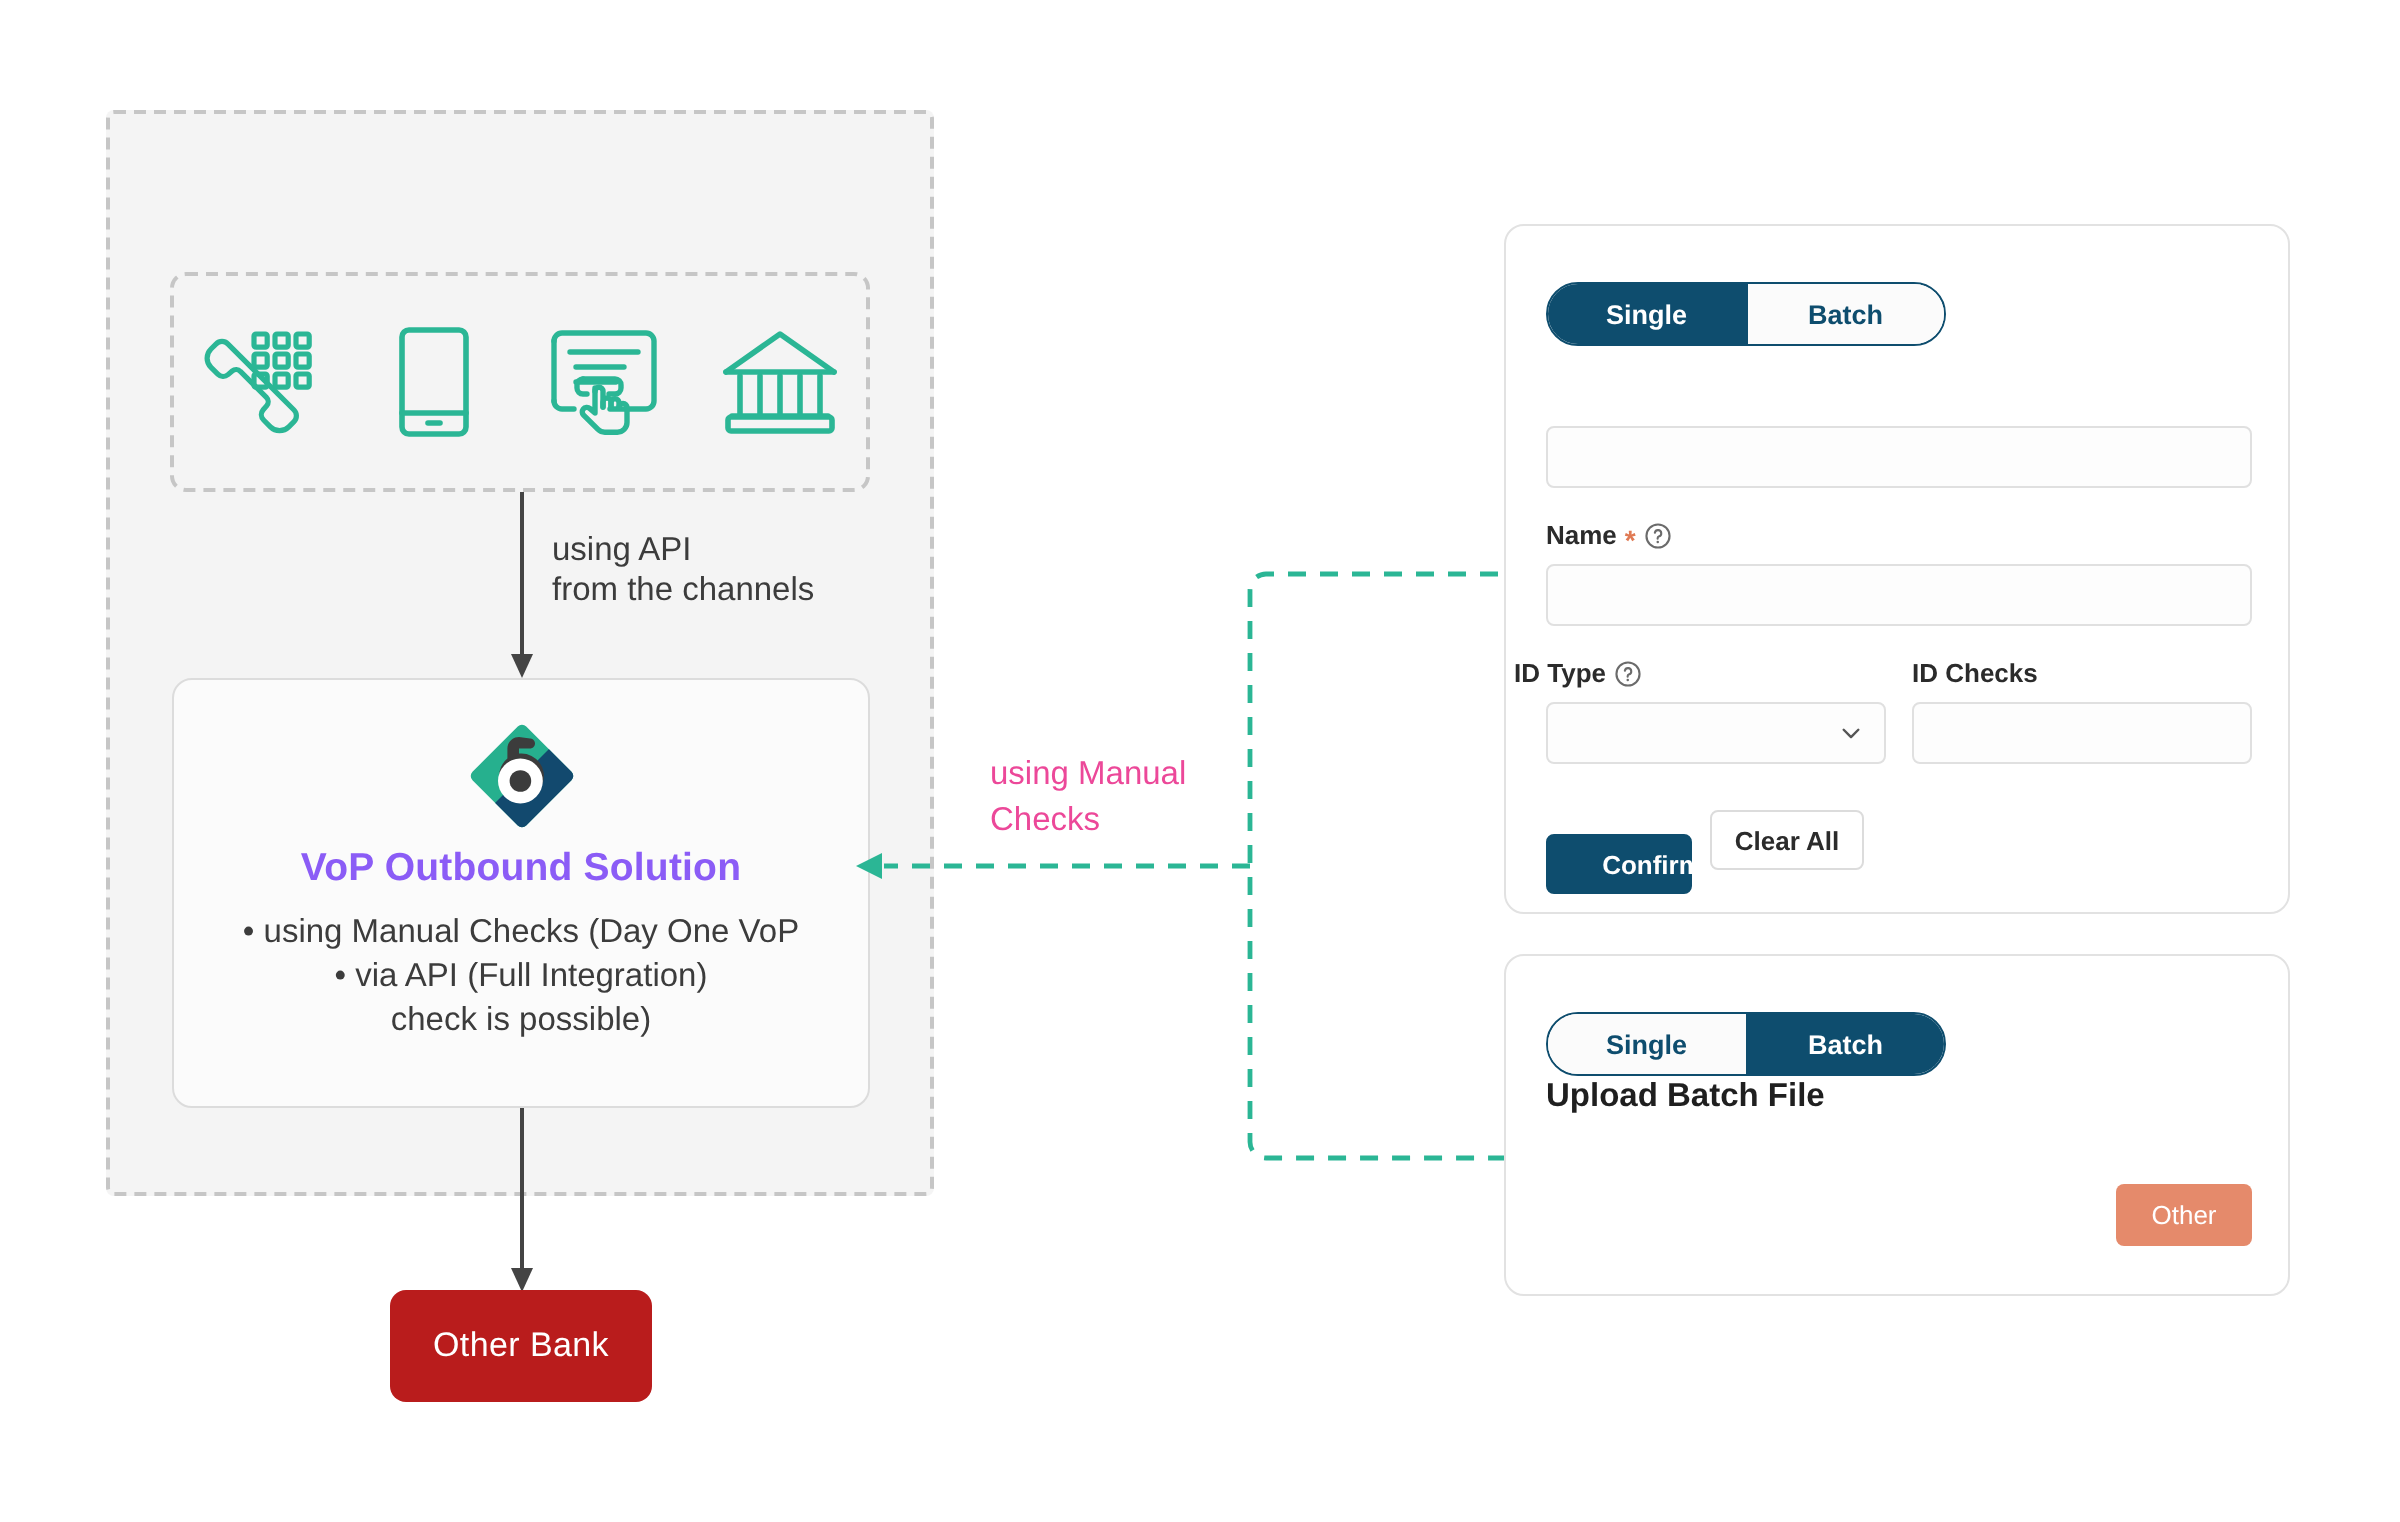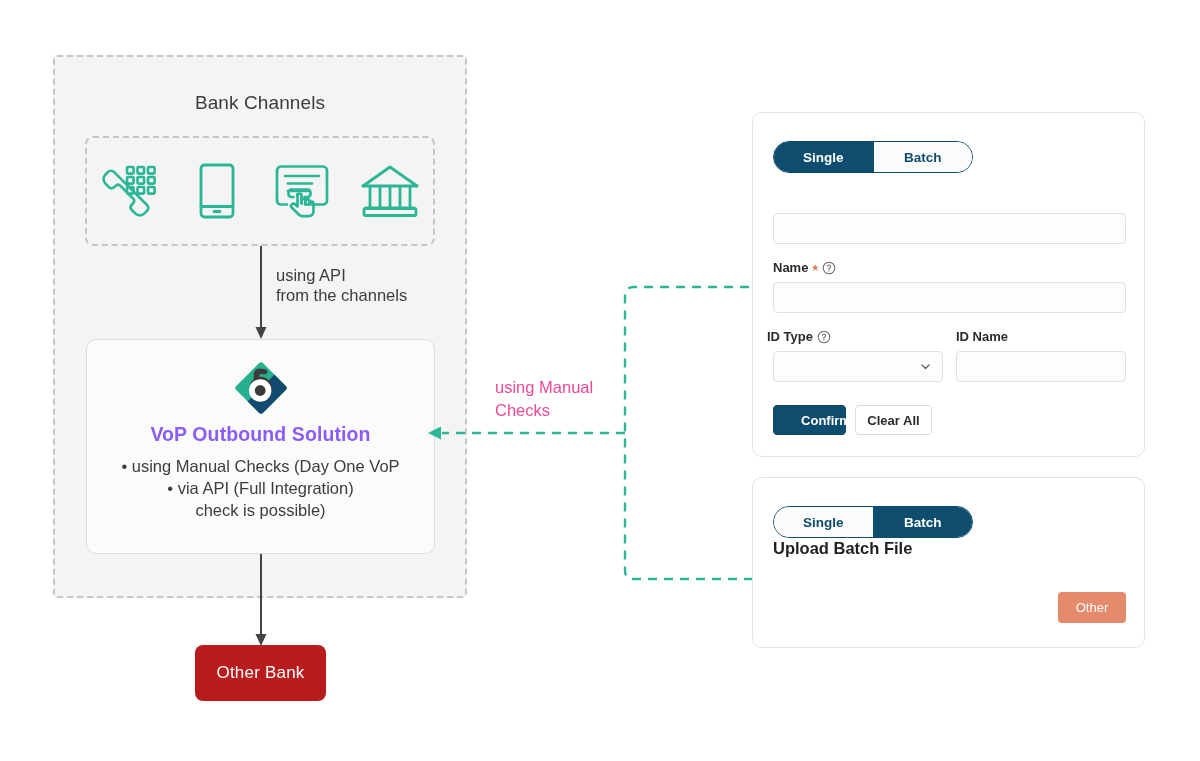--- a/index.html
+++ b/index.html
@@ -284,21 +284,20 @@
     cursor: pointer;
   }
 </style>
 </head>
 <body>
 
 <div id="canvas">
 
   <div class="outer-dashed"></div>
 
-  <div class="bank-channels-title">Bank Channels</div>
 
   <div class="icon-row-box">
 
     <div class="chan-icon">
       <svg width="60" height="58" viewBox="0 0 60 58" fill="none" stroke="#2bb695" stroke-width="2.6" stroke-linecap="round" stroke-linejoin="round">
         <path d="M5.5 12.5c-2.6 2.6-2.6 6.6 0 9.2l3.4 3.4c1.4 1.4 3.6 1.5 5.1.2l2.1-1.8c1.2-1 3-1 4.1.2l13 13c1.1 1.1 1.2 2.9.2 4.1l-1.8 2.1c-1.3 1.5-1.2 3.7.2 5.1l3.4 3.4c2.6 2.6 6.6 2.6 9.2 0l2.6-2.6c1.6-1.6 1.6-4.2 0-5.8L13.9 9.9c-1.6-1.6-4.2-1.6-5.8 0l-2.6 2.6z"></path>
         <rect x="27" y="5" width="6.6" height="6.6" rx="1"></rect>
         <rect x="37.5" y="5" width="6.6" height="6.6" rx="1"></rect>
         <rect x="48" y="5" width="6.6" height="6.6" rx="1"></rect>
         <rect x="27" y="15" width="6.6" height="6.6" rx="1"></rect>
@@ -432,43 +431,43 @@
       <span class="help-ico">
         <svg width="14" height="14" viewBox="0 0 16 16" fill="none" stroke="#6b6b6b" stroke-width="1.2">
           <circle cx="8" cy="8" r="6.6"></circle>
           <path d="M6.2 6.1a1.85 1.85 0 1 1 2.2 2.2c-.5.15-.6.5-.6.95v.3" stroke-linecap="round"></path>
           <circle cx="7.85" cy="11.4" r=".72" fill="#6b6b6b" stroke="none"></circle>
         </svg>
       </span>
     </div>
     <input class="txt-input" style="left: 20px; top: 169px; width: 353px;" placeholder="">
 
-    <div class="field-label" style="left:14px; top:216px;">
+    <div class="field-label" style="left:4px; top:216px;">
       <span>ID Type</span>
       <span class="help-ico">
         <svg width="14" height="14" viewBox="0 0 16 16" fill="none" stroke="#6b6b6b" stroke-width="1.2">
           <circle cx="8" cy="8" r="6.6"></circle>
           <path d="M6.2 6.1a1.85 1.85 0 1 1 2.2 2.2c-.5.15-.6.5-.6.95v.3" stroke-linecap="round"></path>
           <circle cx="7.85" cy="11.4" r=".72" fill="#6b6b6b" stroke="none"></circle>
         </svg>
       </span>
     </div>
     <div class="select-wrap" style="left:20px; top:238px; width:170px;">
       <span style="position:absolute;left:9px;font-size:13px;color:#333;"></span>
       <svg width="13" height="13" viewBox="0 0 16 16" fill="none" stroke="#555" stroke-width="1.5" stroke-linecap="round" stroke-linejoin="round">
         <path d="M3.5 6 L8 10.5 L12.5 6"></path>
       </svg>
     </div>
 
     <div class="field-label" style="left:203px; top:216px;">
-      <span>ID Name</span>
+      <span>ID Checks</span>
     </div>
     <input class="txt-input" style="left: 203px; top: 238px; width: 170px;" placeholder="">
 
-    <div class="btn btn-confirm" style="left:20px; top:292px; width:73px;padding-left:33px;">Confirm</div>
+    <div class="btn btn-confirm" style="left:20px; top:304px; width:73px;padding-left:33px;">Confirm</div>
     <div class="btn btn-clear" style="left:102px; top:292px; width:77px;">Clear All</div>
   </div>
 
   <div class="card card-batch">
 
     <div class="seg seg-batch">
       <div class="seg-btn">Single</div>
       <div class="seg-btn active">Batch</div>
     </div>
 

